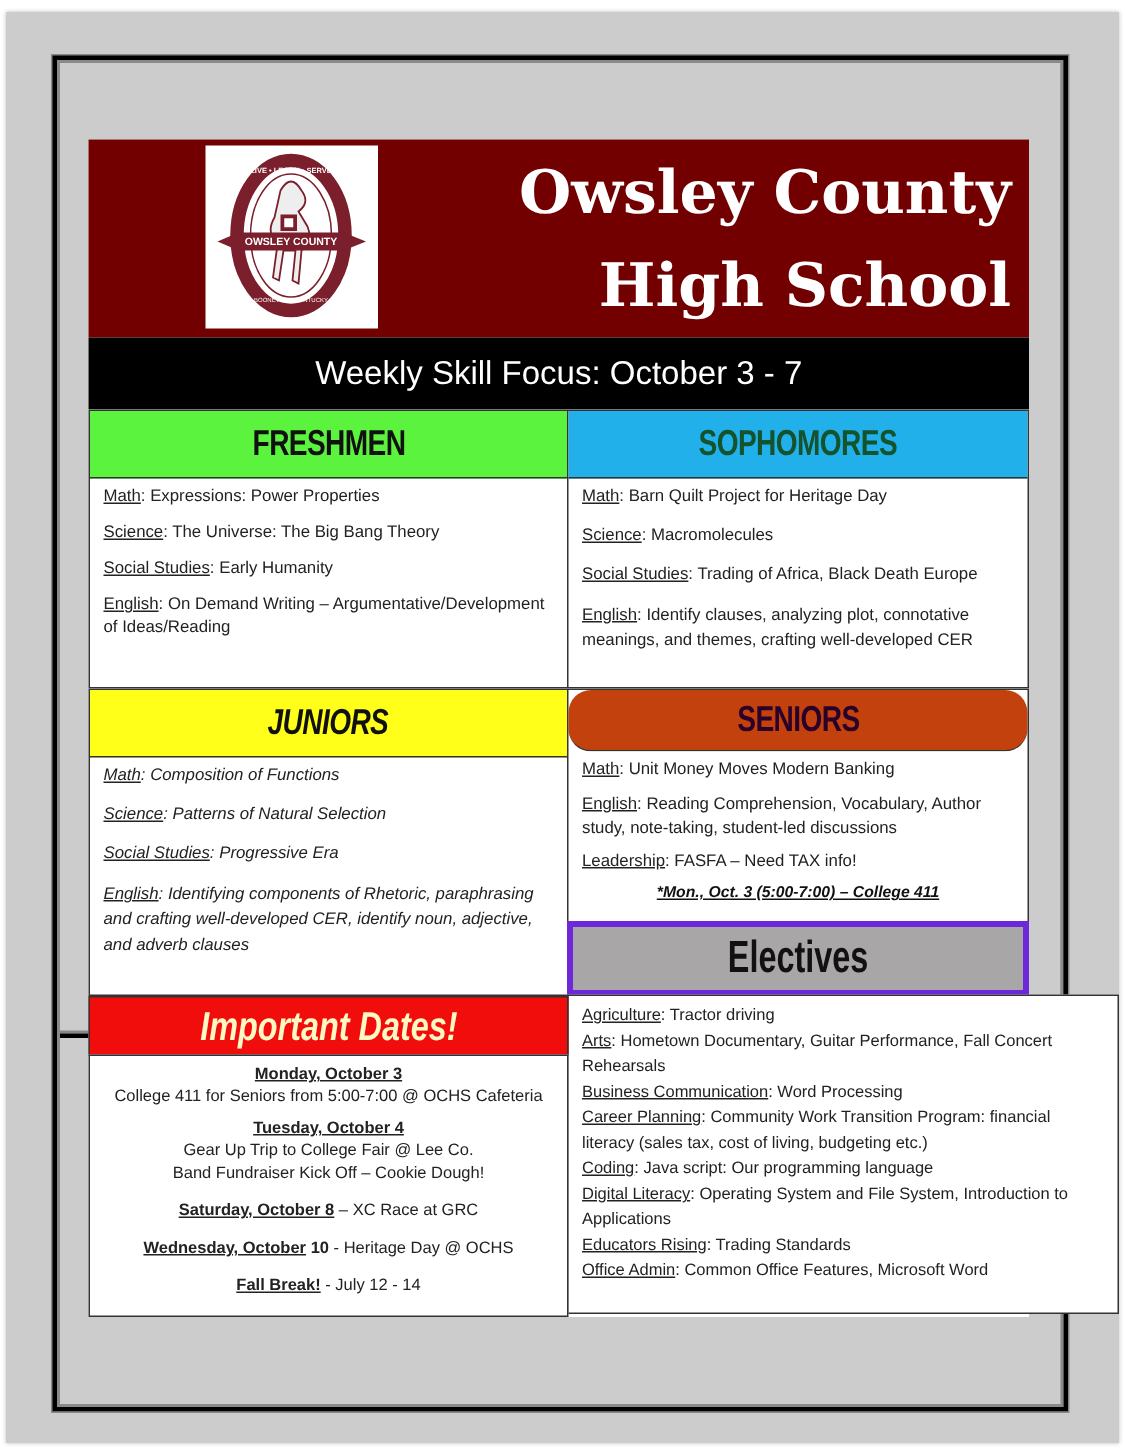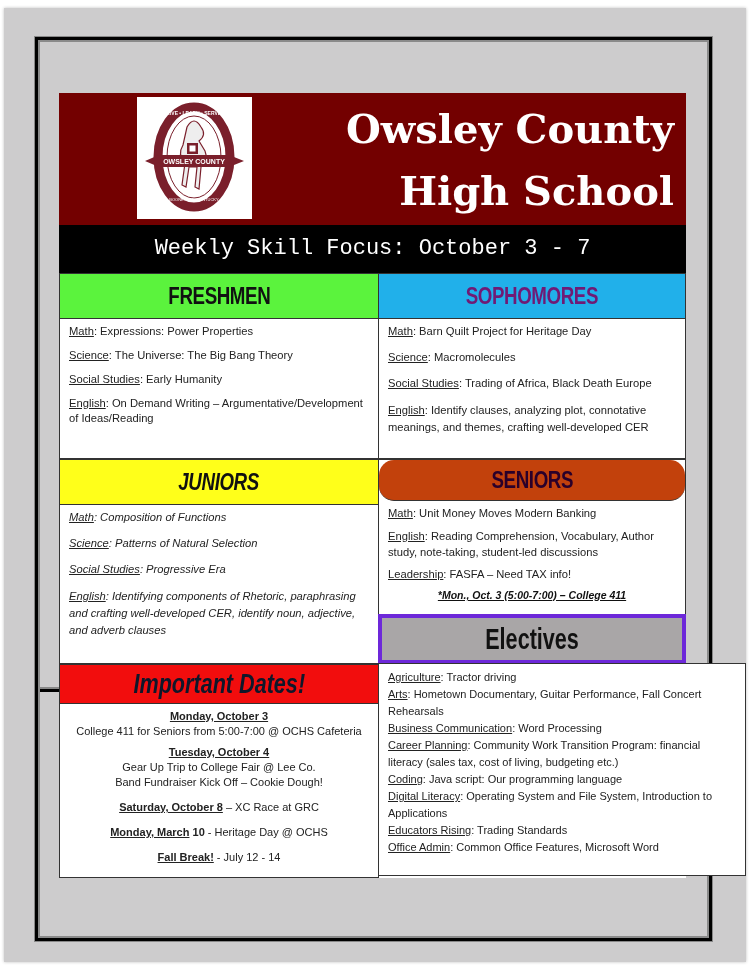--- a/index.html
+++ b/index.html
@@ -32,39 +32,39 @@
   .title-line {
     position: absolute; right: 12px; color: #fff;
     font-family: "DejaVu Serif", "Liberation Serif", serif; font-weight: bold;
     font-size: 40px; letter-spacing: 0px; line-height: 1;
   }
   .title-1 { top: 16px; }
   .title-2 { top: 78px; }
   .weekbar {
     position: absolute; left: 0; top: 132px; width: 627px; height: 48px;
     background: #000; color: #fff; text-align: center;
-    font-family: Liberation Mono, monospace; font-size: 22px; line-height: 48px;
+    font-family: Liberation Sans, sans-serif; font-size: 22px; line-height: 48px;
   }
   .box {
     position: absolute; box-sizing: border-box; border: 1px solid #333; background: #fff;
   }
   .box-head {
     height: 44px; display: flex; align-items: center; justify-content: center;
     border-bottom: 1px solid #333;
     font-family: "Liberation Sans Narrow", "Liberation Sans", sans-serif; font-weight: bold;
     font-size: 24px; letter-spacing: -0.5px; transform-origin: center;
   }
   .box-head span { display: inline-block; transform: scaleX(0.78); }
   .box-body { padding: 5px 9px 0 9px; font-size: 11.2px; color: #222; line-height: 15px; }
   .row { margin-bottom: 9px; }
   .row u { text-decoration: underline; }
   .fresh { left: 0; top: 180px; width: 320px; height: 186px; }
   .fresh .box-head { background: #5bf33d; color: #111; }
   .soph { left: 319px; top: 180px; width: 308px; height: 186px; }
-  .soph .box-head { background: #21b0ea; color: #701a75; }
+  .soph .box-head { background: #21b0ea; color: #14532d; }
   .jun { left: 0; top: 366px; width: 320px; height: 205px; font-style: italic; }
   .jun .box-head { background: #ffff1a; color: #111; }
   .sen { left: 319px; top: 366px; width: 308px; height: 156px; }
   .sen .box-head { background: #c2410c; color: #2a002a; height: 40px; border-radius: 15px; }
   .elec-head {
     position: absolute; left: 319px; top: 521px; width: 308px; height: 50px;
     box-sizing: border-box; border: 4px solid #6d28d9; background: #a9a6a7;
     display: flex; align-items: center; justify-content: center;
     font-family: "Liberation Sans", sans-serif; font-weight: bold; font-size: 30px; color: #111;
   }
@@ -72,21 +72,21 @@
   .elec {
     position: absolute; left: 319px; top: 570px; width: 368px; height: 213px;
     box-sizing: border-box; border: 1px solid #333; background: #fff;
     padding: 5px 9px 0 9px; font-size: 11px; color: #222; line-height: 17px;
   }
   .dates-head {
     position: absolute; left: 0; top: 571px; width: 320px; height: 40px;
     background: #f20d0d; box-sizing: border-box; border: 1px solid #333;
     display: flex; align-items: center; justify-content: center;
     font-family: "Liberation Sans", sans-serif; font-weight: bold; font-style: italic;
-    font-size: 27px; color: #0f172a;
+    font-size: 27px; color: #fef9c3;
   }
   .dates-head span { display: inline-block; transform: scaleX(0.8); }
   .dates {
     position: absolute; left: 0; top: 610px; width: 320px; height: 175px;
     box-sizing: border-box; border: 1px solid #333; background: #fff;
     text-align: center; font-size: 11px; color: #222; line-height: 15px; padding-top: 5px;
   }
   .dates .grp { margin-bottom: 6px; }
   .dates b { font-weight: bold; text-decoration: underline; }
   .note { text-align: center; font-weight: bold; font-style: italic; text-decoration: underline; font-size: 10.5px; color: #111; }
@@ -192,20 +192,20 @@
     </div>
     <div class="grp" style="margin-bottom:10px">
       <b>Tuesday, October 4</b><br>
       <span>Gear Up Trip to College Fair @ Lee Co.</span><br>
       <span>Band Fundraiser Kick Off – Cookie Dough!</span>
     </div>
     <div class="grp" style="margin-bottom:10px">
       <b>Saturday, October 8</b><span> – XC Race at GRC</span>
     </div>
     <div class="grp" style="margin-bottom:10px">
-      <b>Monday, March</b><strong> 10</strong><span> - Heritage Day @ OCHS</span>
+      <b>Wednesday, October</b><strong> 10</strong><span> - Heritage Day @ OCHS</span>
     </div>
     <div class="grp">
       <b>Fall Break!</b><span> - July 12 - 14</span>
     </div>
   </div>
 
 </div>
 
 </body></html>

